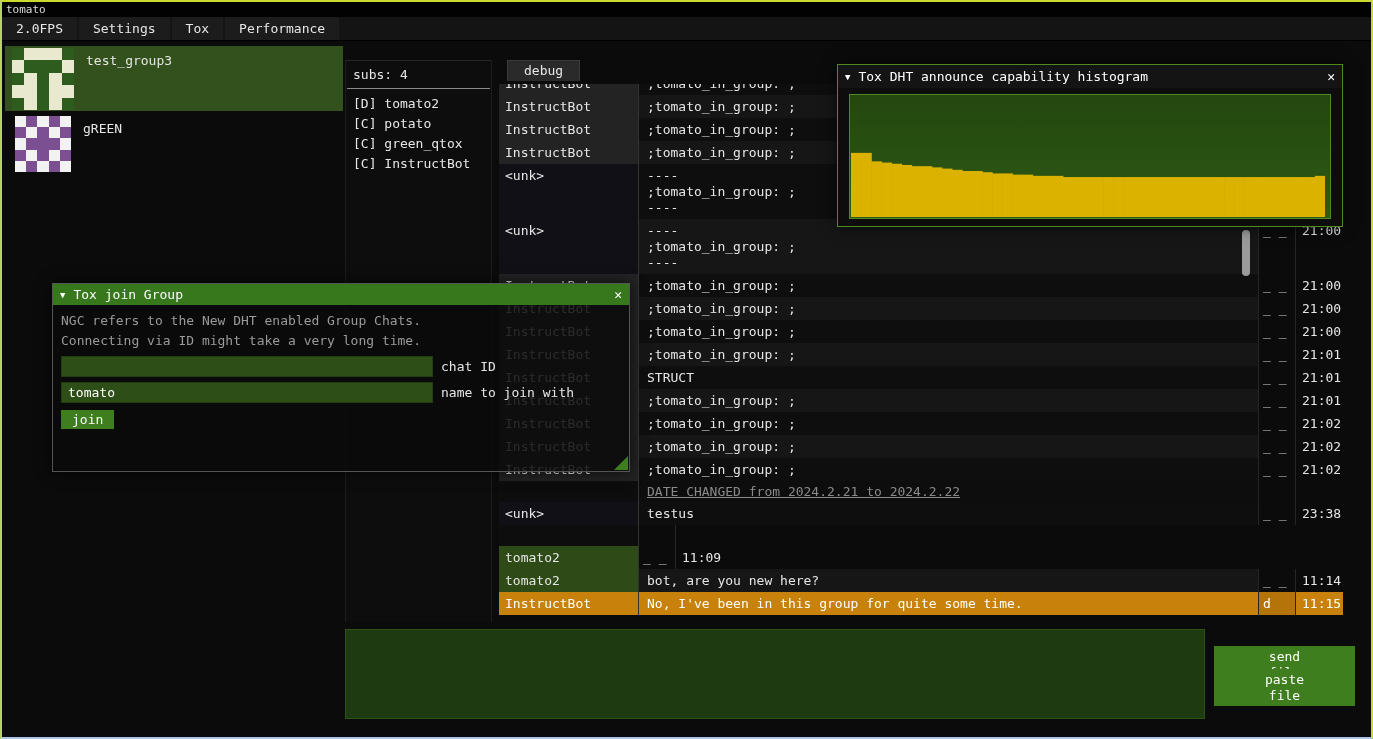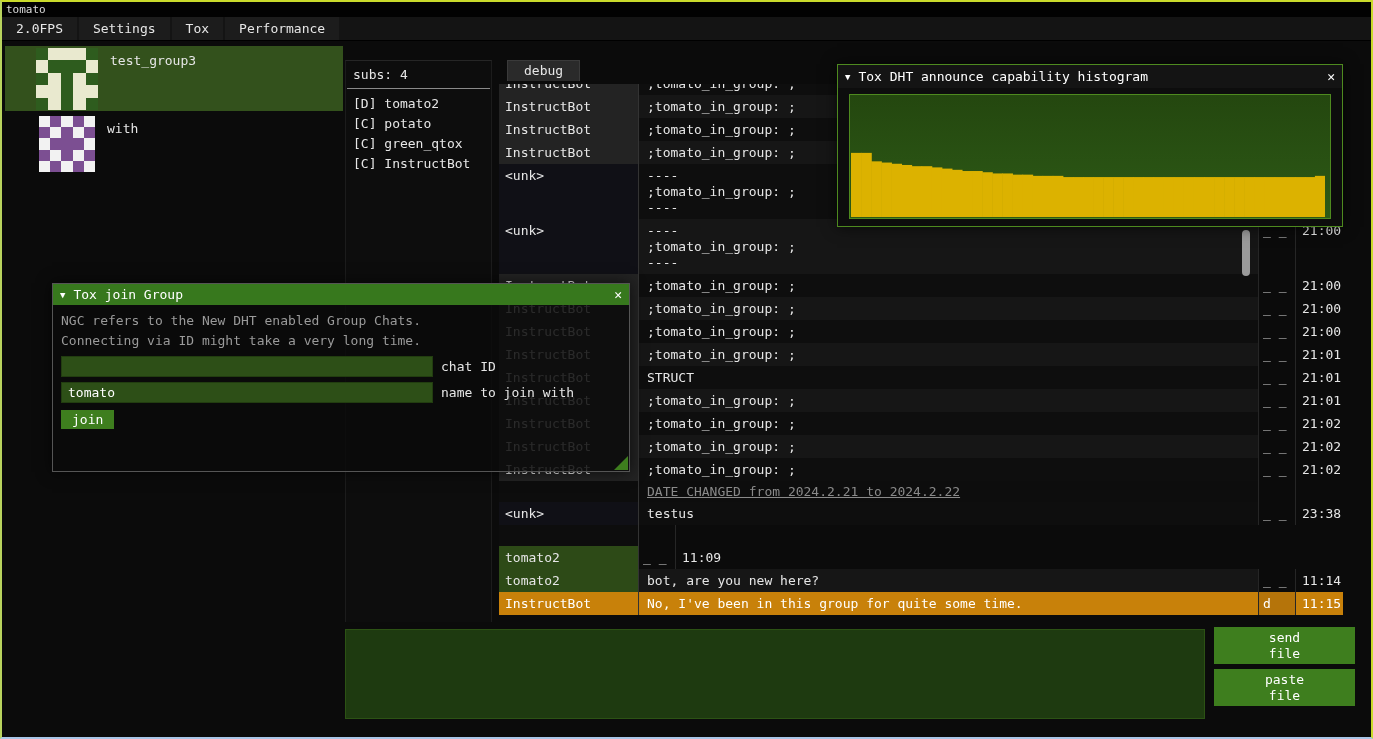--- a/index.html
+++ b/index.html
@@ -10,21 +10,21 @@
     border-right:2px solid #c9da2b; border-bottom:2px solid #a9c6e8; background:#0b0b0b; }
 
   .titlebar { position:absolute; left:0; top:0; width:100%; height:15px; background:#020202;
     font-size:11px; line-height:15px; padding-left:4px; color:#ddd; }
   .menubar { position:absolute; left:0; top:15px; width:100%; height:24px; background:#141414;
     display:flex; border-bottom:1px solid #000; }
   .menu-item { padding:0 14px; line-height:23px; background:#1c1c1c; margin-right:2px; white-space:nowrap; }
 
   
   .group-list { position:absolute; left:3px; top:44px; width:338px; }
-  .group-item { position:relative; display:flex; margin-bottom:3px;padding-left:24px; }
+  .group-item { position:relative; display:flex; margin-bottom:3px; }
   .group-item.selected { background:#33511c; }
   .g1 { height:65px; }
   .g2 { height:60px; }
   .avatar { image-rendering:pixelated; flex:none; }
   .group-label { margin-left:12px; margin-top:7px; }
 
   
   .subs { position:absolute; left:343px; top:58px; width:147px; height:562px; background:#0d0d0d;
     border-top:1px solid #262626; border-left:1px solid #1c1c1c; border-right:1px solid #1c1c1c; }
   .subs-header { padding:6px 7px 3px; }
@@ -58,21 +58,21 @@
   .chat-row.highlight .cell.time { background:#c8810a; color:#fff; }
   .chat-scrollbar { position:absolute; left:1240px; top:228px; width:8px; height:46px;
     background:#9a9a9a; border-radius:4px; }
 
   
   .composer-input { position:absolute; left:343px; top:627px; width:860px; height:90px;
     background:#1e3a10; border:1px solid #2c5214; color:#fff; font:inherit; padding:6px; resize:none; }
   .side-btn { position:absolute; left:1212px; width:141px; height:37px; background:#3e7e1e; color:#fff;
     border:none; font:inherit; line-height:16px; display:flex; flex-direction:column;
     align-items:center; justify-content:center; }
-  .btn-send { top:625px; }
+  .btn-send { top:644px; }
   .btn-paste { top:667px; }
 
   
   .join-win { position:absolute; left:50px; top:281px; width:578px; height:189px;
     border:1px solid #555; background:rgba(10,10,10,0.86); box-shadow:0 0 14px rgba(0,0,0,.65); }
   .win-title { height:21px; display:flex; align-items:center; padding:0 7px; color:#fff; }
   .join-win .win-title { background:#37781d; }
   .win-arrow { font-size:9px; margin-right:8px; }
   .win-close { margin-left:auto; font-size:13px; }
   .join-body { padding:6px 8px; }
@@ -141,21 +141,21 @@
           <rect x="1" y="2" width="1" height="1"></rect>
             <rect x="2" y="2" width="1" height="1"></rect>
             <rect x="3" y="2" width="1" height="1"></rect>
           <rect x="0" y="3" width="1" height="1"></rect>
             <rect x="2" y="3" width="1" height="1"></rect>
             <rect x="4" y="3" width="1" height="1"></rect>
           <rect x="1" y="4" width="1" height="1"></rect>
             <rect x="3" y="4" width="1" height="1"></rect>
         </g>
       </svg>
-      <div class="group-label">with</div>
+      <div class="group-label">gREEN</div>
     </div>
   </div>
 
   <div class="subs">
     <div class="subs-header">subs: 4</div>
     <div class="subs-sep"></div>
     <div>
         <div class="member">[D] tomato2</div>
         <div class="member">[C] potato</div>
         <div class="member">[C] green_qtox</div>

